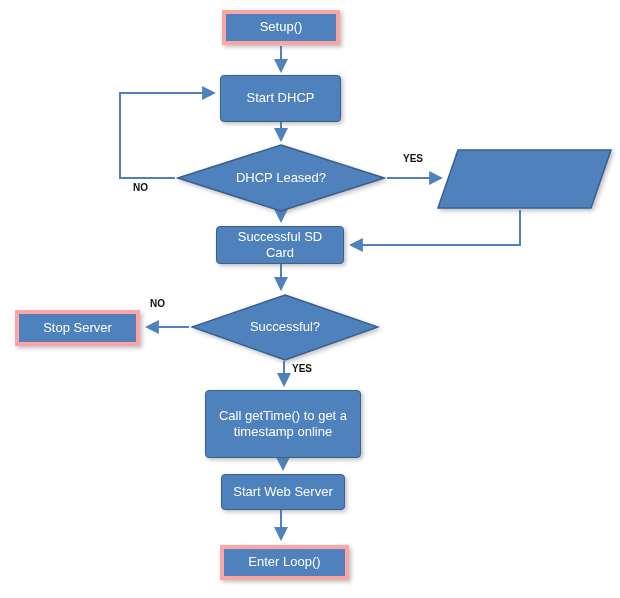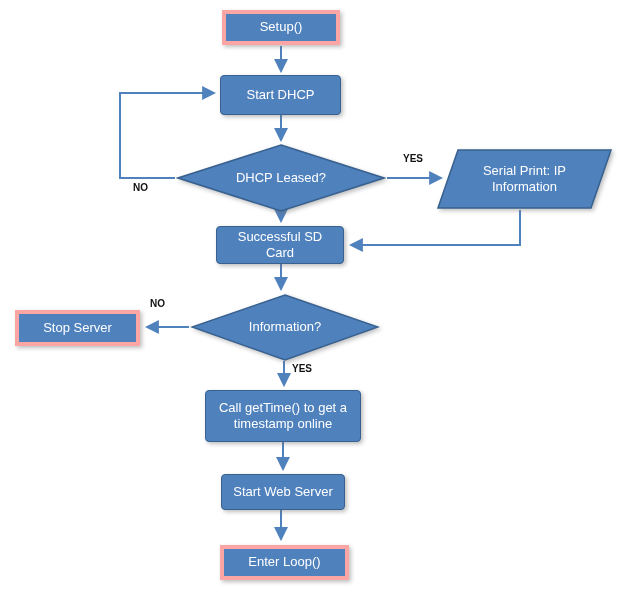--- a/index.html
+++ b/index.html
@@ -90,54 +90,53 @@
 
     <line class="flow-line" x1="283" y1="442" x2="283" y2="469" marker-end="url(#ah)"></line>
 
     <line class="flow-line" x1="281" y1="510" x2="281" y2="539" marker-end="url(#ah)"></line>
   </svg>
 
   <div class="node rounded" style="left:222px;top:10px;width:118px;height:35px">
     <span class="node-label">Setup()</span>
   </div>
 
-  <div class="node rect" style="left:220px;top:75px;width:121px;height:40px">
+  <div class="node rect" style="left:220px;top:75px;width:121px;height:47px">
     <span class="node-label">Start DHCP</span>
   </div>
 
   <div class="node shape-svg-node" style="left:176px;top:144px;width:210px;height:68px">
     <svg viewBox="0 0 210 68" preserveAspectRatio="none">
       <polygon class="poly" points="105,1 208,34 105,67 2,34"></polygon>
     </svg>
     <span class="node-label">DHCP Leased?</span>
   </div>
 
   <div class="node shape-svg-node" style="left:437px;top:149px;width:175px;height:60px">
     <svg viewBox="0 0 175 60" preserveAspectRatio="none">
       <polygon class="poly" points="21,1 174,1 154,59 1,59"></polygon>
     </svg>
-    <span class="node-label" style="max-width:120px">Serial Print: IP Information</span>
   </div>
 
   <div class="node rect" style="left:216px;top:226px;width:128px;height:38px">
     <span class="node-label">Successful SD Card</span>
   </div>
 
   <div class="node shape-svg-node" style="left:190px;top:294px;width:190px;height:67px">
     <svg viewBox="0 0 190 67" preserveAspectRatio="none">
       <polygon class="poly" points="95,1 188,33 95,66 2,33"></polygon>
     </svg>
-    <span class="node-label">Information?</span>
+    <span class="node-label">Successful?</span>
   </div>
 
   <div class="node rounded" style="left:15px;top:310px;width:125px;height:36px">
     <span class="node-label">Stop Server</span>
   </div>
 
-  <div class="node rect" style="left:205px;top:390px;width:156px;height:52px">
+  <div class="node rect" style="left:205px;top:390px;width:156px;height:68px">
     <span class="node-label" style="max-width:140px">Call getTime() to get a timestamp online</span>
   </div>
 
   <div class="node rect" style="left:221px;top:474px;width:124px;height:36px">
     <span class="node-label">Start Web Server</span>
   </div>
 
   <div class="node rounded" style="left:220px;top:545px;width:129px;height:35px">
     <span class="node-label">Enter Loop()</span>
   </div>

